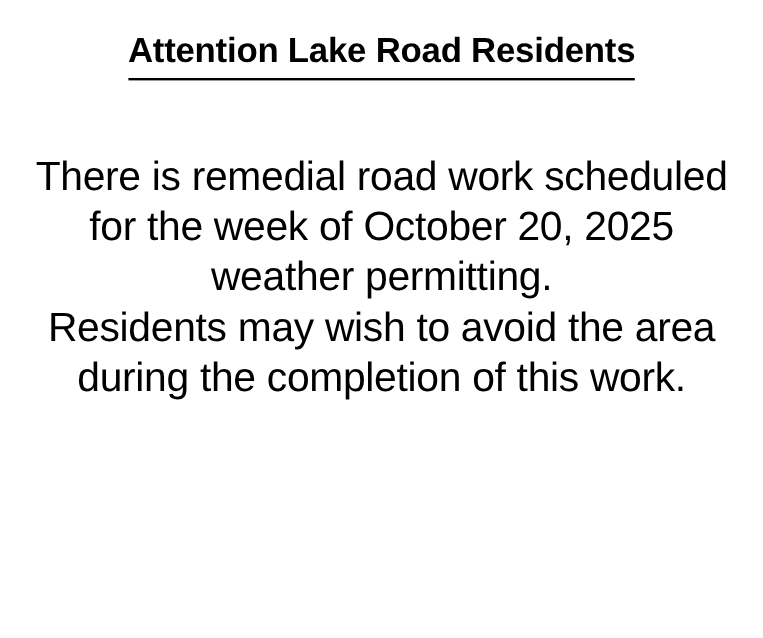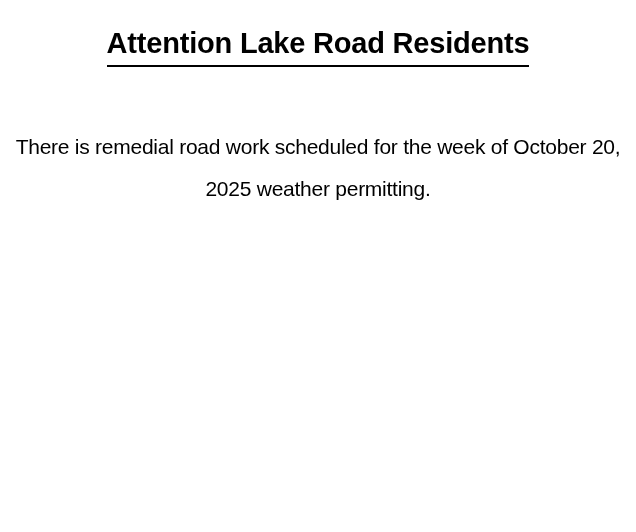--- a/index.html
+++ b/index.html
@@ -47,21 +47,21 @@
   
   .notice-body {
     position: absolute;
     top: 126px;
     left: 0;
     width: 636px;
     text-align: center;
   }
 
   .para {
-    font-size: 21px;
+    font-size: 34px;
     font-weight: normal;
     line-height: 42px;
     color: #000000;
     margin: 0;
     padding: 0 14px;
     letter-spacing: -0.25px;
   }
 
   .para + .para {
     margin-top: 0px;
@@ -78,19 +78,20 @@
 <div class="notice">
 
   <div class="notice-title">
     <span class="u">Attention Lake Road Residents</span>
   </div>
 
   <div class="notice-body">
 
     <p class="para">There is remedial road work scheduled for the week of October 20, 2025 weather permitting.</p>
 
+    <p class="para">Residents may wish to avoid the area during the completion of this work.</p>
 
     <div class="para-gap"></div>
 
 
   </div>
 
 </div>
 
 </body></html>

